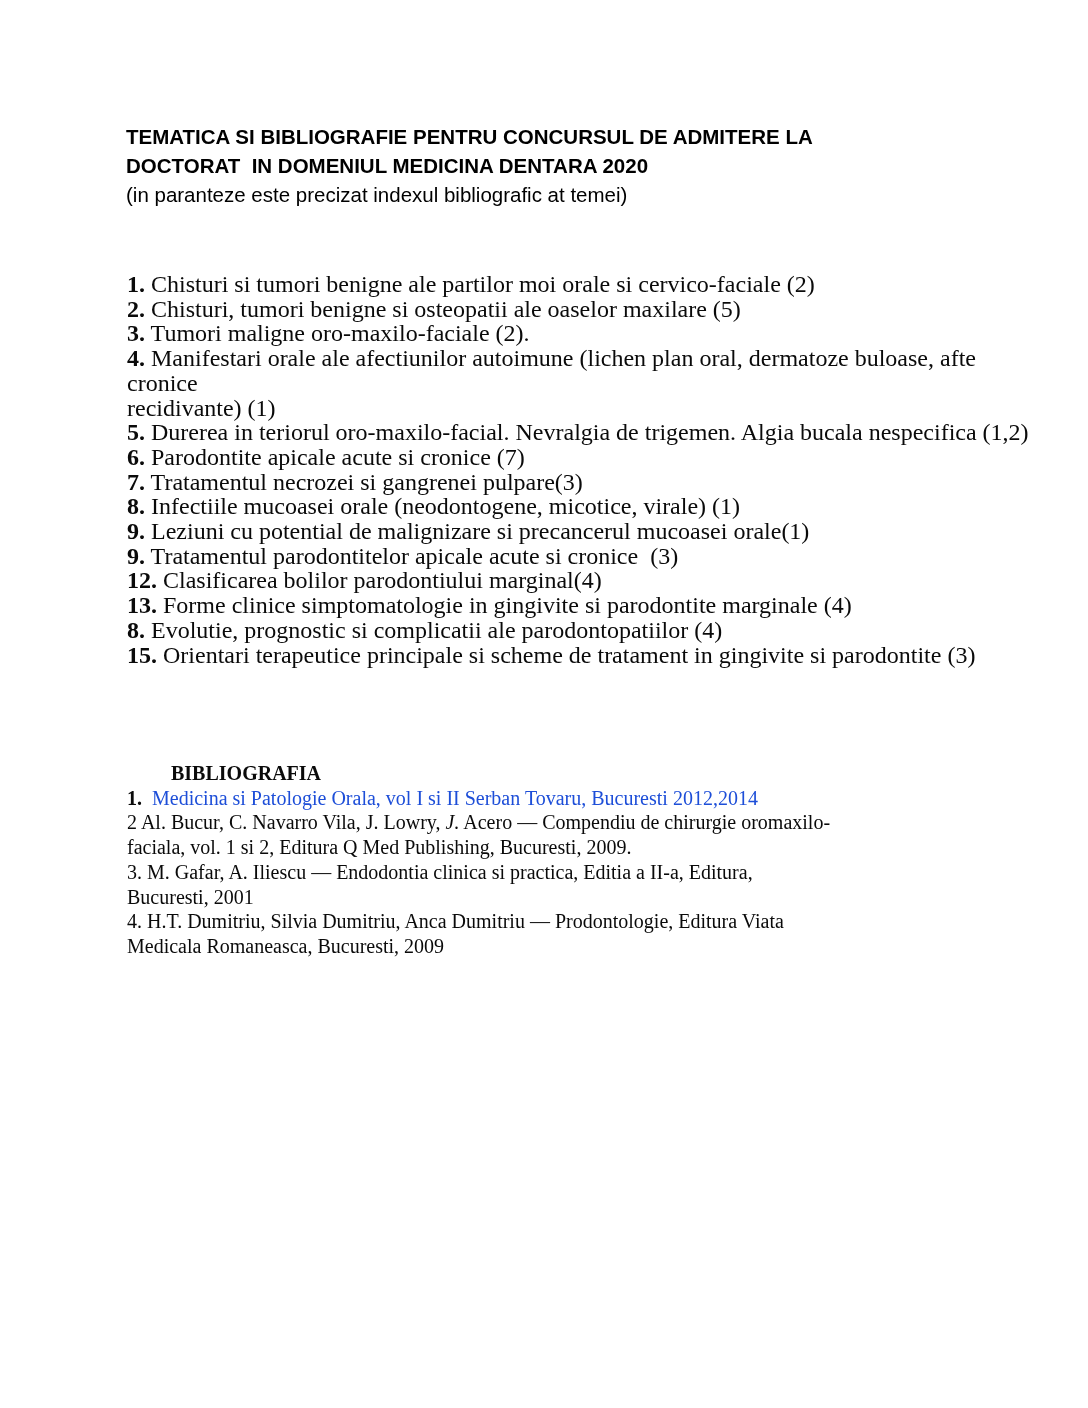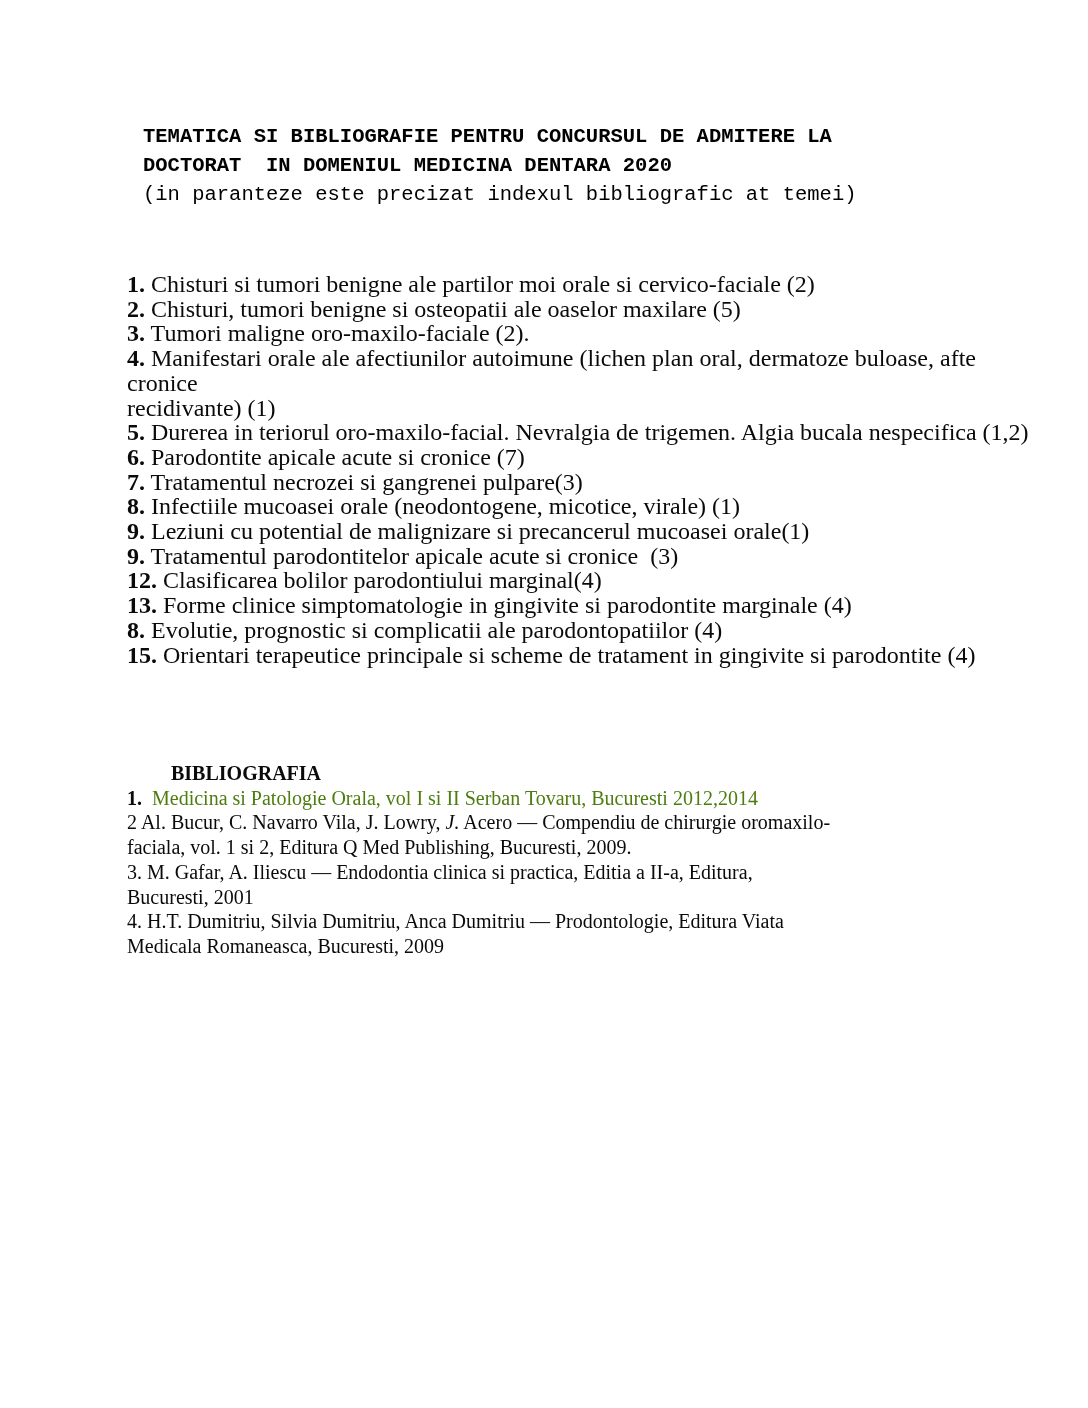--- a/index.html
+++ b/index.html
@@ -13,24 +13,24 @@
     position: relative;
     overflow: hidden;
   }
   .page {
     position: absolute;
     inset: 0;
     background: #ffffff;
   }
   .title-block {
     position: absolute;
-    left: 143px;
+    left: 126px;
     top: 122px;
     width: 900px;
-    font-family: Liberation Mono, monospace;
+    font-family: Liberation Sans, sans-serif;
     font-size: 20.5px;
     line-height: 29px;
     color: #000000;
   }
   .doc-title {
     font-weight: bold;
     white-space: pre-wrap;
   }
   .doc-subtitle {
     font-weight: normal;
@@ -63,21 +63,21 @@
     color: #0a0a0a;
   }
   .bib-heading {
     font-weight: bold;
     margin-left: 44px;
   }
   .bib-entry .num {
     font-weight: bold;
   }
   .bib-entry-1-text {
-    color: #4d7c0f;
+    color: #1d4ed8;
   }
   .italic {
     font-style: italic;
   }
 </style>
 </head>
 <body>
 
 <div class="page">
 
@@ -95,21 +95,21 @@
 recidivante) (1)</span></div>
     <div class="topic-item"><span class="num">5.</span><span class="txt"> Durerea in teriorul oro-maxilo-facial. Nevralgia de trigemen. Algia bucala nespecifica (1,2)</span></div>
     <div class="topic-item"><span class="num">6.</span><span class="txt"> Parodontite apicale acute si cronice (7)</span></div>
     <div class="topic-item"><span class="num">7.</span><span class="txt"> Tratamentul necrozei si gangrenei pulpare(3)</span></div>
     <div class="topic-item"><span class="num">8.</span><span class="txt"> Infectiile mucoasei orale (neodontogene, micotice, virale) (1)</span></div>
     <div class="topic-item"><span class="num">9.</span><span class="txt"> Leziuni cu potential de malignizare si precancerul mucoasei orale(1)</span></div>
     <div class="topic-item"><span class="num">9.</span><span class="txt"> Tratamentul parodontitelor apicale acute si cronice  (3)</span></div>
     <div class="topic-item"><span class="num">12.</span><span class="txt"> Clasificarea bolilor parodontiului marginal(4)</span></div>
     <div class="topic-item"><span class="num">13.</span><span class="txt"> Forme clinice simptomatologie in gingivite si parodontite marginale (4)</span></div>
     <div class="topic-item"><span class="num">8.</span><span class="txt"> Evolutie, prognostic si complicatii ale parodontopatiilor (4)</span></div>
-    <div class="topic-item"><span class="num">15.</span><span class="txt"> Orientari terapeutice principale si scheme de tratament in gingivite si parodontite (4)</span></div>
+    <div class="topic-item"><span class="num">15.</span><span class="txt"> Orientari terapeutice principale si scheme de tratament in gingivite si parodontite (3)</span></div>
   </div>
 
   <div class="bibliography">
     <div class="bib-heading">BIBLIOGRAFIA</div>
     <div class="bib-entry"><span class="num">1.</span><span class="txt bib-entry-1-text">  Medicina si Patologie Orala, vol I si II Serban Tovaru, Bucuresti 2012,2014</span></div>
     <div class="bib-entry"><span class="txt">2 Al. Bucur, C. Navarro Vila, J. Lowry, </span><span class="txt italic">J.</span><span class="txt"> Acero — Compendiu de chirurgie oromaxilo-
 faciala, vol. 1 si 2, Editura Q Med Publishing, Bucuresti, 2009.</span></div>
     <div class="bib-entry"><span class="txt">3. M. Gafar, A. Iliescu — Endodontia clinica si practica, Editia a II-a, Editura,
 Bucuresti, 2001</span></div>
     <div class="bib-entry"><span class="txt">4. H.T. Dumitriu, Silvia Dumitriu, Anca Dumitriu — Prodontologie, Editura Viata

